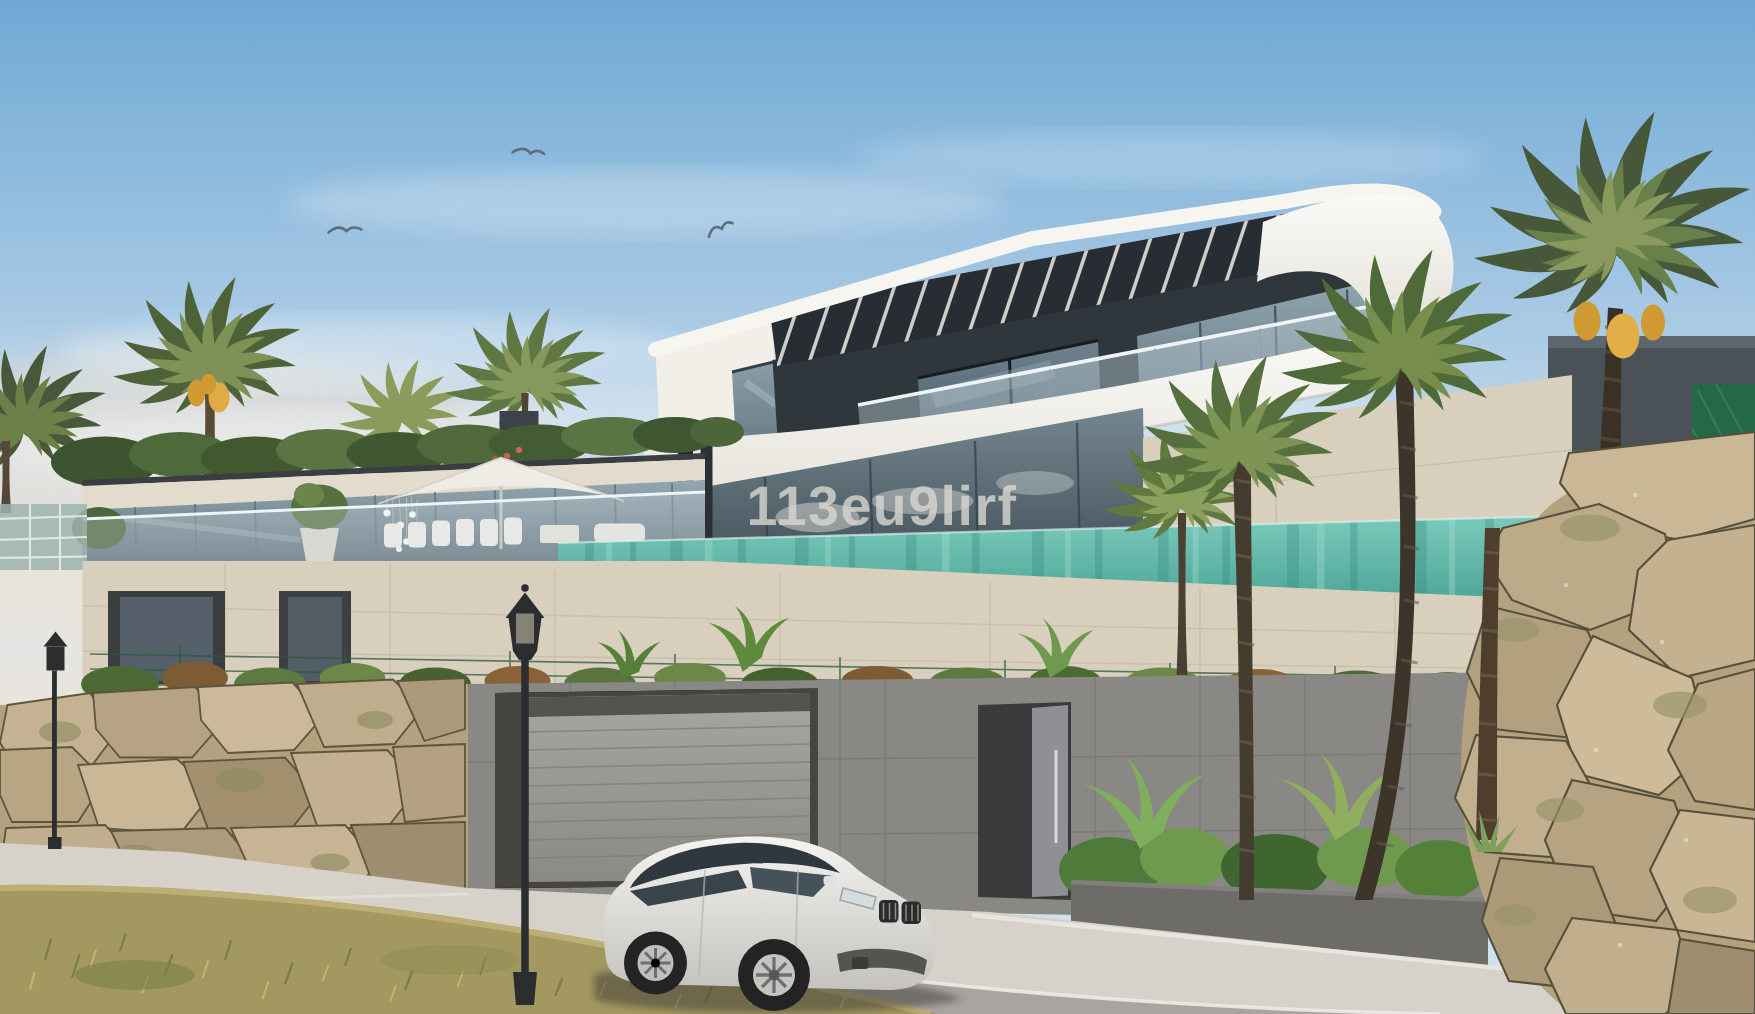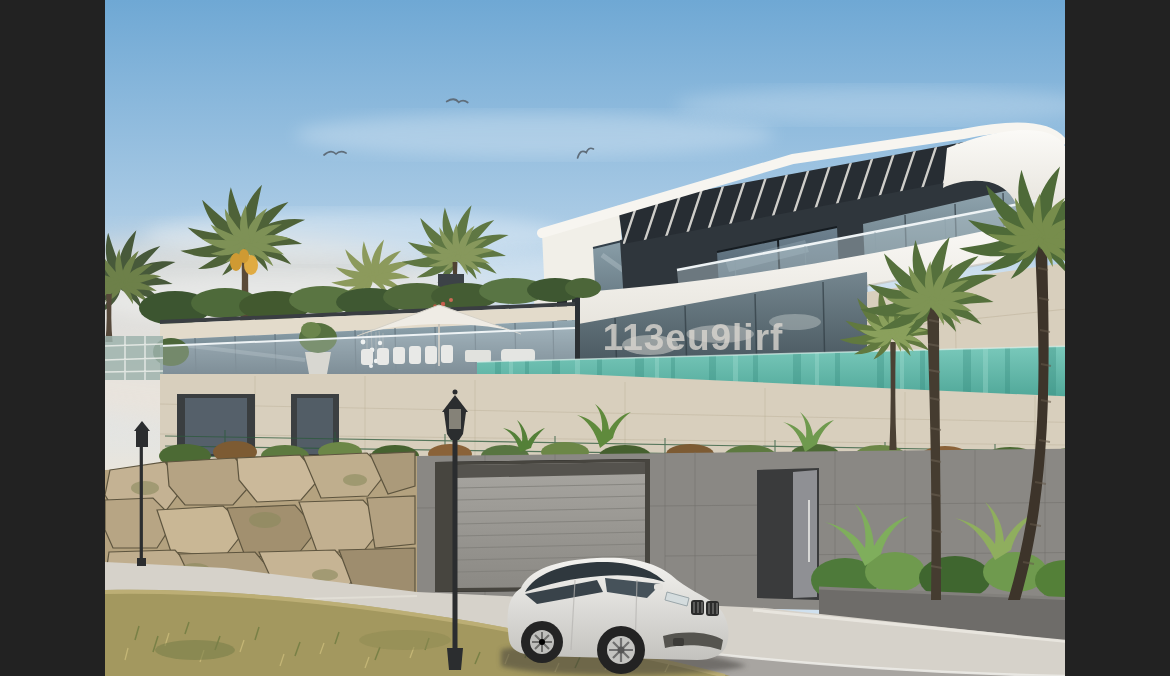--- a/index.html
+++ b/index.html
@@ -1,16 +1,16 @@
 <!DOCTYPE html>
 <html><head>
 <meta charset="utf-8">
 <style>
   html,body{margin:0;padding:0;background:#222;}
-  .stage{position:relative;width:960px;height:676px;margin:0 auto;overflow:hidden;background:#cfe0ee;}
+  .stage{position:relative;width:1170px;height:676px;margin:0 auto;overflow:hidden;background:#cfe0ee;}
   svg{display:block}
   svg text{font-family:"Liberation Sans","DejaVu Sans",sans-serif;}
   .wm{font-weight:bold;letter-spacing:1px;}
 </style>
 </head>
 <body>
 
 <div class="stage">
 <svg width="1170" height="676" viewBox="0 0 1170 676">
 <defs>

